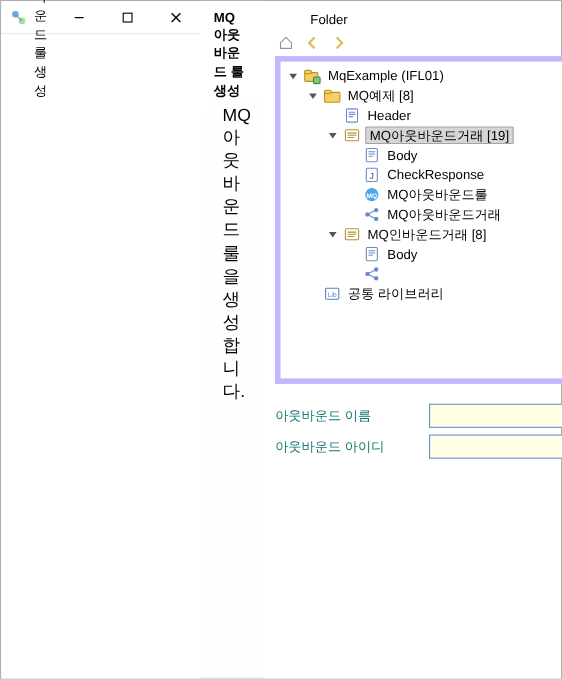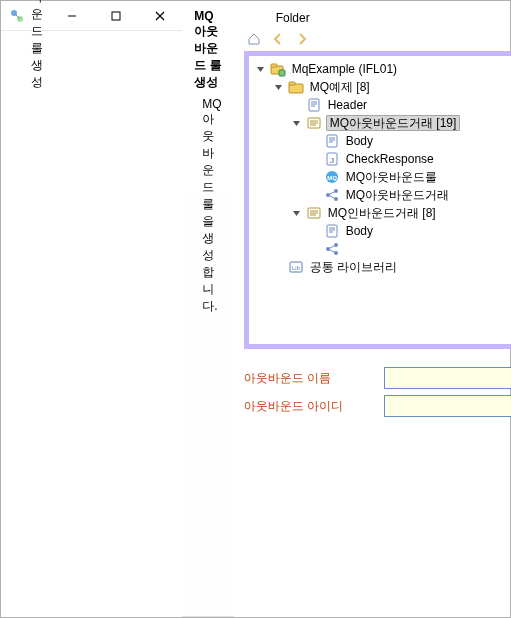--- a/index.html
+++ b/index.html
@@ -7,40 +7,40 @@
   body { background:#fff; width:511px; }
   .window { width:511px; height:618px; border:1px solid #b0b0b0; background:#fff; display:flex; flex-direction:row; }
   
   .titlebar { height:30px; display:flex; align-items:center; padding:0 0 0 8px; border-bottom:1px solid #e8e8e8; }
   .titlebar .app-icon { width:16px; height:16px; margin-right:6px; flex:0 0 16px; }
   .titlebar .title { flex:1; color:#000; }
   .titlebar .winbtn { width:44px; height:30px; display:flex; align-items:center; justify-content:center; color:#333; }
   
   .head { padding:8px 12px 14px 12px; background:linear-gradient(#fff,#fefefe); border-bottom:1px solid #e0e0e0; }
   .head .h1 { font-weight:bold; font-size:12px; margin-bottom:6px; }
-  .head .h2 { font-size:12px; color:#000; padding-left:8px; }
+  .head .h2 { font-size:16px; color:#000; padding-left:8px; }
   
   .body { flex:1; display:flex; flex-direction:column; padding:10px 10px 0 10px; min-height:0; }
   .folder-label { margin-bottom:2px; color:#000;margin-left:32px; }
   .toolbar { display:flex; gap:8px; padding:4px 2px 4px 2px; }
   .tb-icon { width:16px; height:16px; display:flex; align-items:center; justify-content:center; opacity:.85; }
   .tree-panel { border:5px solid #c4b5fd; height:298px; overflow:auto; background:#fff; padding:4px 4px; }
   .tree ul { list-style:none; margin:0; padding-left:18px; }
   .tree > ul { padding-left:2px; }
   .node-row { display:flex; align-items:center; height:18px; gap:4px; padding-right:4px; }
   .toggle { width:11px; height:11px; display:flex; align-items:center; justify-content:center; }
   .toggle-empty { width:11px; height:11px; }
   .toggle svg { display:block; }
   .node-icon { width:16px; height:16px; display:flex; align-items:center; justify-content:center; flex:0 0 16px; }
   .node-label { white-space:nowrap; padding:0 2px; }
   .node-label.sel { background:#d6d6d6; border:1px solid #a4a4a4; border-radius:1px; padding:0 3px; line-height:14px; }
   
   .fields { margin-top:18px; }
   .field-row { display:flex; align-items:center; margin-bottom:6px; }
-  .field-label { width:140px; padding-left:0; color:#c2410c; }
+  .field-label { width:140px; padding-left:0; color:#0f766e; }
   .field-input { flex:1; height:22px; border:1px solid #6a8ecb; background:#ffffe6; padding:0 4px; outline:none; font:inherit; }
   
   .footer { border-top:1px solid #e0e0e0; padding:10px 10px; display:flex; align-items:center; }
   .help { width:22px; height:22px; border:1.5px solid #4a78bd; border-radius:50%; color:#4a78bd; display:flex; align-items:center; justify-content:center; font-weight:bold; font-size:13px; }
   .footer .spacer { flex:1; }
   .btn { width:90px; height:24px; border:1px solid #adadad; background:#f3f3f3; margin-left:6px; display:flex; align-items:center; justify-content:center; font:inherit; }
   .btn.disabled { color:#b91c1c; background:#f7f7f7;font-family:Liberation Mono, monospace; }
   .btn .mnemonic { text-decoration:underline; }
 </style>
 </head>

